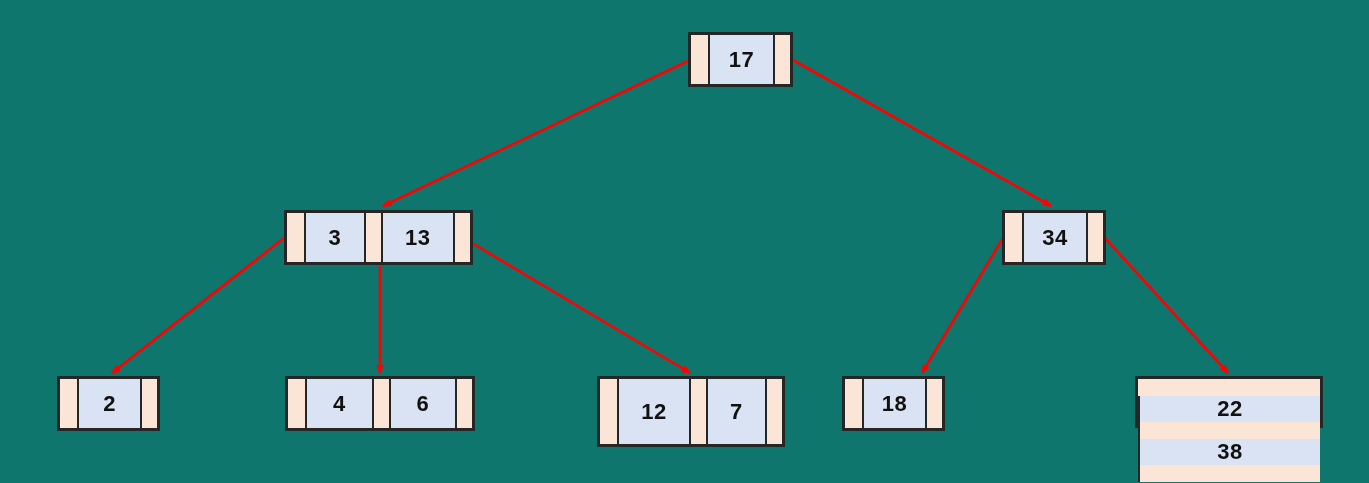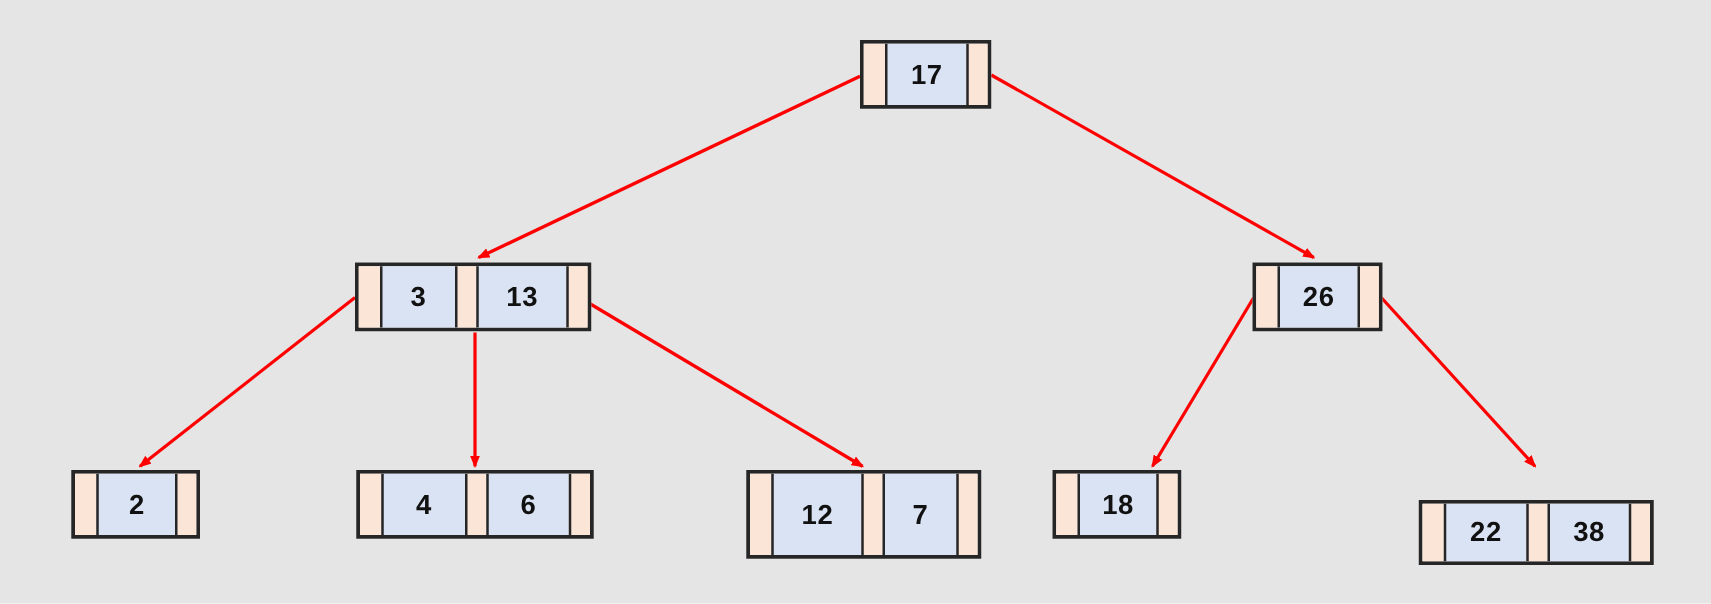--- a/index.html
+++ b/index.html
@@ -5,21 +5,21 @@
   html, body {
     margin: 0;
     padding: 0;
     background: #ffffff;
     font-family: "Liberation Sans", "DejaVu Sans", sans-serif;
   }
   .stage {
     position: relative;
     width: 1369px;
     height: 483px;
-    background: #e5e5e5;
+    background: #0f766e;
     overflow: hidden;
   }
   .edge-layer {
     position: absolute;
     left: 0; top: 0;
     width: 1369px;
     height: 483px;
     pointer-events: none;
   }
   .btree-node {
@@ -80,21 +80,21 @@
       </div>
       <div class="btree-node" style="left: 284px; top: 210px; width: 189px; height: 55px;">
         <div class="cell ptr-cell"></div>
         <div class="cell key-cell">3</div>
         <div class="cell ptr-cell"></div>
         <div class="cell key-cell">13</div>
         <div class="cell ptr-cell"></div>
       </div>
       <div class="btree-node" style="left: 1002px; top: 210px; width: 104px; height: 55px;">
         <div class="cell ptr-cell"></div>
-        <div class="cell key-cell">26</div>
+        <div class="cell key-cell">34</div>
         <div class="cell ptr-cell"></div>
       </div>
       <div class="btree-node" style="left: 57px; top: 376px; width: 103px; height: 55px;">
         <div class="cell ptr-cell"></div>
         <div class="cell key-cell">2</div>
         <div class="cell ptr-cell"></div>
       </div>
       <div class="btree-node" style="left: 285px; top: 376px; width: 190px; height: 55px;">
         <div class="cell ptr-cell"></div>
         <div class="cell key-cell">4</div>
@@ -107,21 +107,21 @@
         <div class="cell key-cell">12</div>
         <div class="cell ptr-cell"></div>
         <div class="cell key-cell">7</div>
         <div class="cell ptr-cell"></div>
       </div>
       <div class="btree-node" style="left: 842px; top: 376px; width: 103px; height: 55px;">
         <div class="cell ptr-cell"></div>
         <div class="cell key-cell">18</div>
         <div class="cell ptr-cell"></div>
       </div>
-      <div class="btree-node" style="left: 1135px; top: 400px; width: 188px; height: 52px;">
+      <div class="btree-node" style="left: 1135px; top: 376px; width: 188px; height: 52px; flex-direction: column;">
         <div class="cell ptr-cell"></div>
         <div class="cell key-cell">22</div>
         <div class="cell ptr-cell"></div>
         <div class="cell key-cell">38</div>
         <div class="cell ptr-cell"></div>
       </div>
     </div>
 </div>
 
 </body></html>

